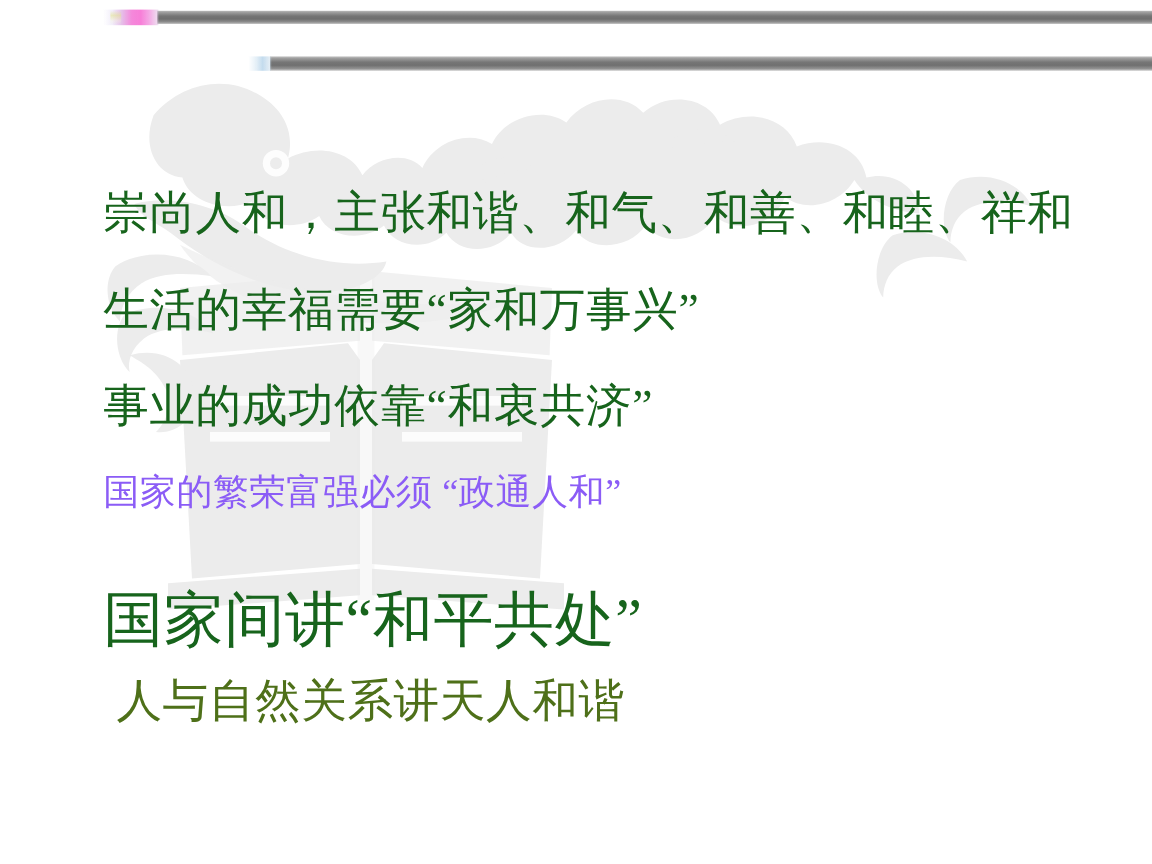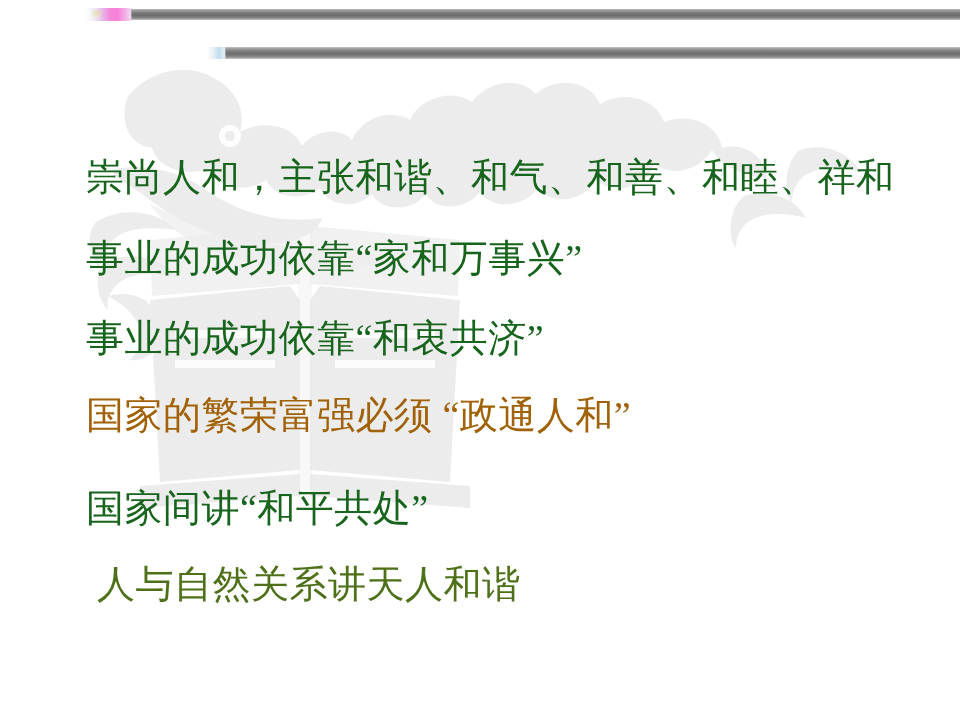--- a/index.html
+++ b/index.html
@@ -111,22 +111,22 @@
   .line {
     position: absolute;
     white-space: pre;
     font-family: "Liberation Serif", "DejaVu Serif", serif;
     font-weight: 400;
     letter-spacing: 0.5px;
   }
   .l1 { left: 86px;  top: 152px; font-size: 38px; color: #17641c; }
   .l2 { left: 86px;  top: 233px; font-size: 38px; color: #17641c; }
   .l3 { left: 86px;  top: 313px; font-size: 38px; color: #17641c; text-align: right; }
-  .l4 { left: 86px;  top: 390px; font-size: 38px; color: #a16207; }
-  .l5 { left: 86px;  top: 483px; font-size: 38px; color: #17641c; }
+  .l4 { left: 86px;  top: 390px; font-size: 30px; color: #8b5cf6; }
+  .l5 { left: 86px;  top: 483px; font-size: 50px; color: #17641c; }
   .l6 { left: 97px;  top: 559px; font-size: 38px; color: #4e7019; text-align: center; }
 </style>
 </head>
 <body>
 
 <div id="slide">
 
   <svg id="watermark" viewBox="0 0 960 720" aria-hidden="true">
     <g fill="#ececec">
 
@@ -189,20 +189,20 @@
   </svg>
 
   <div class="bar" id="bar-top"></div>
   <div id="bar-top-chip"></div>
   <div id="bar-top-chip-speck"></div>
   <div class="bar" id="bar-second"></div>
   <div id="bar-second-chip"></div>
 
   <div id="content">
     <div class="line l1">崇尚人和，主张和谐、和气、和善、和睦、祥和</div>
-    <div class="line l2">事业的成功依靠“家和万事兴”</div>
+    <div class="line l2">生活的幸福需要“家和万事兴”</div>
     <div class="line l3">事业的成功依靠“和衷共济”</div>
     <div class="line l4">国家的繁荣富强必须 “政通人和”</div>
     <div class="line l5">国家间讲“和平共处”</div>
     <div class="line l6">人与自然关系讲天人和谐</div>
   </div>
 
 </div>
 
 </body></html>

